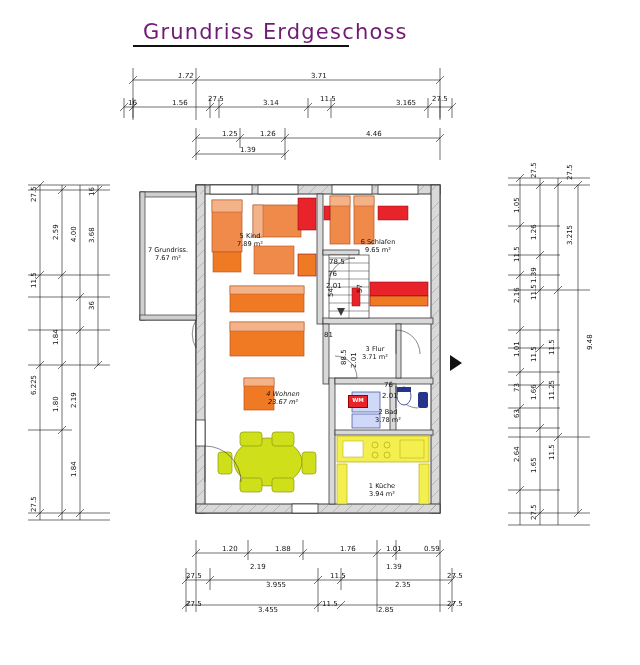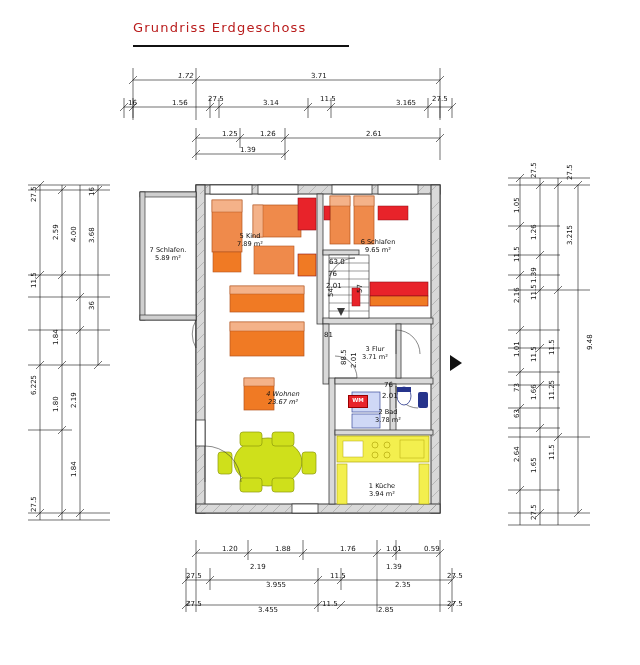--- a/index.html
+++ b/index.html
@@ -1,18 +1,18 @@
 <!DOCTYPE html>
 <html><head>
 <meta charset="utf-8">
 <style>
   html,body{margin:0;padding:0;background:#fff;}
   body{width:640px;height:665px;position:relative;font-family:"DejaVu Sans",sans-serif;color:#111;overflow:hidden;}
   #plan{position:absolute;left:0;top:0;width:640px;height:665px;}
-  .title{position:absolute;left:133px;top:20px;font-family:"DejaVu Sans",sans-serif;font-size:13px;letter-spacing:1.2px;color:#b91c1c;white-space:nowrap;}
+  .title{position:absolute;left:143px;top:20px;font-family:"DejaVu Sans",sans-serif;font-size:21px;letter-spacing:1.2px;color:#701a75;white-space:nowrap;}
   .title-underline{position:absolute;left:133px;top:45px;width:216px;height:1.5px;background:#111;}
   .dim{position:absolute;font-size:7px;color:#111;white-space:nowrap;text-align:center;font-family:"DejaVu Sans",sans-serif;}
   .dimv{position:absolute;font-size:7px;color:#111;white-space:nowrap;font-family:"DejaVu Sans",sans-serif;transform-origin:0 0;transform:rotate(-90deg);}
   .room{position:absolute;text-align:center;font-size:6.6px;line-height:1.25;color:#111;white-space:nowrap;}
   .wmbox{position:absolute;background:#e8232a;color:#fff;font-size:5.5px;font-weight:bold;text-align:center;line-height:9px;border:0.5px solid #900;}
   .arrow{position:absolute;width:0;height:0;border-top:8px solid transparent;border-bottom:8px solid transparent;border-left:12px solid #111;}
 </style>
 </head>
 <body>
 
@@ -395,22 +395,22 @@
   <span>Kind</span><br>
   <span>7.89 m²</span>
 </div>
 <div class="room" style="left:348px;top:238px;width:60px;">
   <span>6</span>
   <span>Schlafen</span><br>
   <span>9.65 m²</span>
 </div>
 <div class="room" style="left:140px;top:246px;width:56px;">
   <span>7</span>
-  <span>Schlafen.</span><br>
-  <span>5.89 m²</span>
+  <span>Grundriss.</span><br>
+  <span>7.67 m²</span>
 </div>
 <div class="room" style="left:352px;top:345px;width:46px;">
   <span>3</span>
   <span>Flur</span><br>
   <span>3.71 m²</span>
 </div>
 <div class="room" style="left:248px;top:390px;width:70px;font-style:italic;">
   <span>4</span>
   <span>Wohnen</span><br>
   <span>23.67 m²</span>
@@ -431,21 +431,21 @@
     <div class="dim" style="left: 311px; top: 72px;">3.71</div>
     <div class="dim" style="left: 128px; top: 99px;">16</div>
     <div class="dim" style="left: 172px; top: 99px;">1.56</div>
     <div class="dim" style="left: 208px; top: 95px;">27.5</div>
     <div class="dim" style="left: 263px; top: 99px;">3.14</div>
     <div class="dim" style="left: 320px; top: 95px;">11.5</div>
     <div class="dim" style="left: 396px; top: 99px;">3.165</div>
     <div class="dim" style="left: 432px; top: 95px;">27.5</div>
     <div class="dim" style="left: 222px; top: 130px;">1.25</div>
     <div class="dim" style="left: 260px; top: 130px;">1.26</div>
-    <div class="dim" style="left: 366px; top: 130px;">2.61</div>
+    <div class="dim" style="left: 366px; top: 130px;">4.46</div>
     <div class="dim" style="left: 240px; top: 146px;">1.39</div>
     <div class="dim" style="left: 30px; top: 202px; transform: rotate(-90deg); transform-origin: 0px 0px;">27.5</div>
     <div class="dim" style="left: 88px; top: 196px; transform: rotate(-90deg); transform-origin: 0px 0px;">16</div>
     <div class="dim" style="left: 52px; top: 240px; transform: rotate(-90deg); transform-origin: 0px 0px;">2.59</div>
     <div class="dim" style="left: 70px; top: 242px; transform: rotate(-90deg); transform-origin: 0px 0px;">4.00</div>
     <div class="dim" style="left: 88px; top: 243px; transform: rotate(-90deg); transform-origin: 0px 0px;">3.68</div>
     <div class="dim" style="left: 30px; top: 288px; transform: rotate(-90deg); transform-origin: 0px 0px;">11.5</div>
     <div class="dim" style="left: 88px; top: 310px; transform: rotate(-90deg); transform-origin: 0px 0px;">36</div>
     <div class="dim" style="left: 52px; top: 345px; transform: rotate(-90deg); transform-origin: 0px 0px;">1.84</div>
     <div class="dim" style="left: 30px; top: 395px; transform: rotate(-90deg); transform-origin: 0px 0px;">6.225</div>
@@ -486,21 +486,21 @@
     <div class="dim" style="left: 447px; top: 572px;">27.5</div>
     <div class="dim" style="left: 266px; top: 581px;">3.955</div>
     <div class="dim" style="left: 395px; top: 581px;">2.35</div>
     <div class="dim" style="left: 186px; top: 600px;">27.5</div>
     <div class="dim" style="left: 258px; top: 606px;">3.455</div>
     <div class="dim" style="left: 322px; top: 600px;">11.5</div>
     <div class="dim" style="left: 378px; top: 606px;">2.85</div>
     <div class="dim" style="left: 447px; top: 600px;">27.5</div>
     <div class="dim" style="left: 328px; top: 270px;">76</div>
     <div class="dim" style="left: 326px; top: 282px;">2.01</div>
-    <div class="dim" style="left: 329px; top: 258px;">63.0</div>
+    <div class="dim" style="left: 329px; top: 258px;">78.5</div>
     <div class="dimv" style="left: 327px; top: 297px; transform: rotate(-90deg); transform-origin: 0px 0px;">54</div>
     <div class="dimv" style="left: 356px; top: 293px; transform: rotate(-90deg); transform-origin: 0px 0px;">57</div>
     <div class="dim" style="left: 324px; top: 331px;">81</div>
     <div class="dimv" style="left: 340px; top: 365px; transform: rotate(-90deg); transform-origin: 0px 0px;">88.5</div>
     <div class="dimv" style="left: 350px; top: 368px; transform: rotate(-90deg); transform-origin: 0px 0px;">2.01</div>
     <div class="dim" style="left: 384px; top: 381px;">76</div>
     <div class="dim" style="left: 382px; top: 392px;">2.01</div>
   </div>
 
 </body></html>

